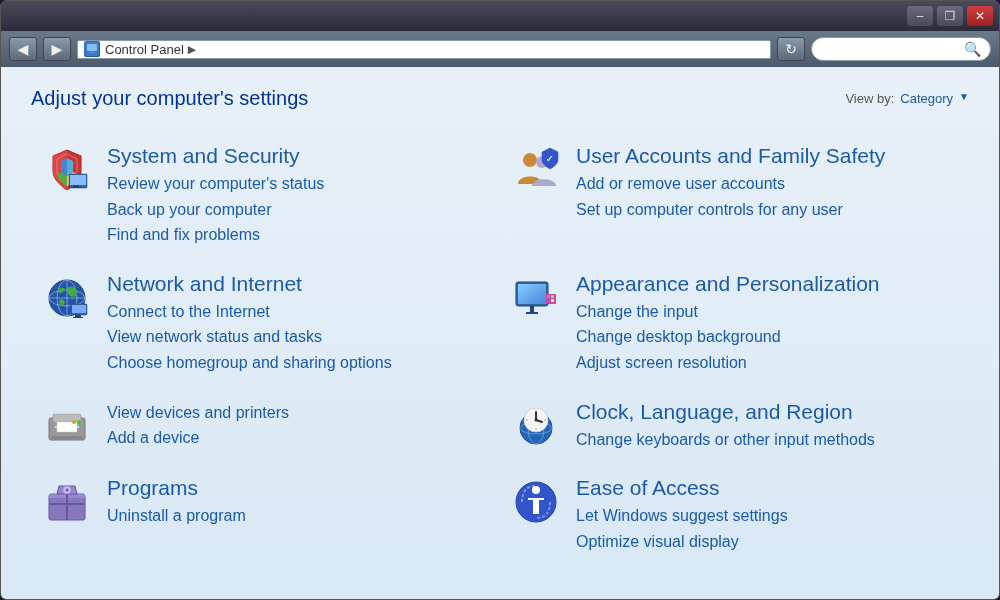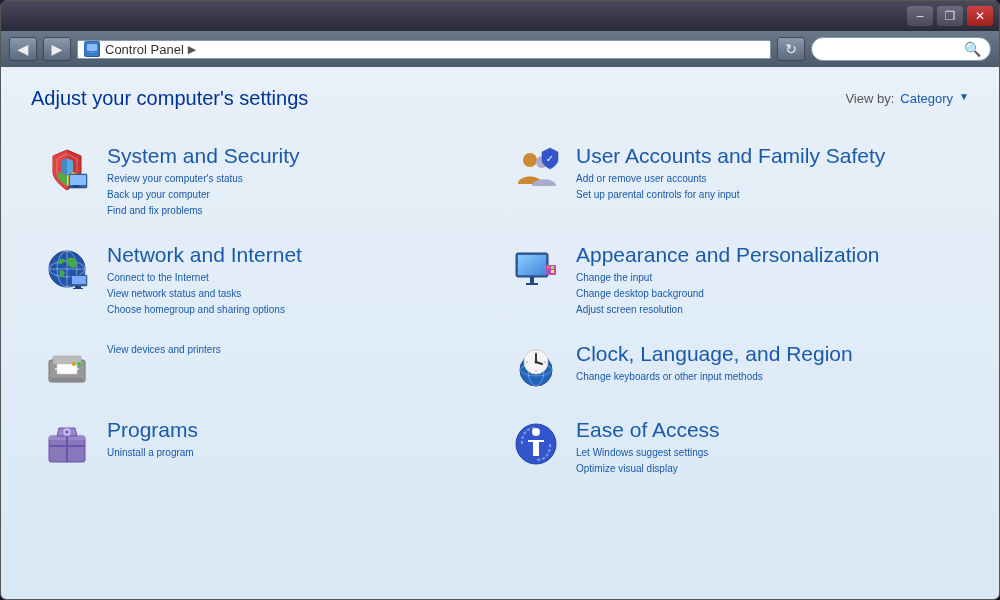--- a/index.html
+++ b/index.html
@@ -196,21 +196,21 @@
     }
     .category-title {
       font-size: 21px;
       color: #1a5aaa;
       font-weight: normal;
       cursor: pointer;
       margin-bottom: 3px;
     }
     .sub-link {
       display: block;
-      font-size: 10px;
+      font-size: 16px;
       color: #1a5aaa;
       cursor: pointer;
       line-height: 1.6;
     }
   </style>
 </head>
 <body>
 
 <div class="window">
 
@@ -305,21 +305,21 @@
             <circle cx="30" cy="16" r="6" fill="#aaaacc"></circle>
             <path d="M20 40 C20 31 44 31 44 40" fill="#aaaacc"></path>
 
             <path d="M38 2 L30 6 L30 14 C30 19 38 23 38 23 C38 23 46 19 46 14 L46 6 Z" fill="#3355cc" stroke="#2244aa" stroke-width="0.5"></path>
             <text x="38" y="16" text-anchor="middle" font-size="10" fill="white">✓</text>
           </svg>
         </div>
         <div class="category-content">
           <div class="category-title">User Accounts and Family Safety</div>
           <span class="sub-link">Add or remove user accounts</span>
-          <span class="sub-link">Set up parental controls for any input</span>
+          <span class="sub-link">Set up computer controls for any user</span>
         </div>
       </div>
 
       <div class="category-item">
         <div class="category-icon">
           <svg class="icon-svg" viewBox="0 0 48 48">
 
             <circle cx="24" cy="24" r="18" fill="#2255aa" stroke="#1a4488" stroke-width="1"></circle>
             <ellipse cx="24" cy="24" rx="10" ry="18" fill="none" stroke="rgba(255,255,255,0.4)" stroke-width="1"></ellipse>
             <ellipse cx="24" cy="24" rx="18" ry="8" fill="none" stroke="rgba(255,255,255,0.4)" stroke-width="1"></ellipse>
@@ -389,20 +389,21 @@
             <rect x="14" y="20" width="20" height="10" rx="0" fill="white" stroke="#cccccc" stroke-width="0.5"></rect>
 
             <circle cx="36" cy="20" r="2" fill="#33cc33"></circle>
             <circle cx="31" cy="20" r="2" fill="#ccaa00"></circle>
 
             <rect x="8" y="34" width="32" height="4" rx="1" fill="#888888"></rect>
           </svg>
         </div>
         <div class="category-content">
           <span class="sub-link">View devices and printers</span>
+          <span class="sub-link">Add a device</span>
         </div>
       </div>
 
       <div class="category-item">
         <div class="category-icon">
           <svg class="icon-svg" viewBox="0 0 48 48">
 
             <circle cx="24" cy="26" r="16" fill="#2266bb" stroke="#1a4488" stroke-width="1"></circle>
             <ellipse cx="24" cy="26" rx="8" ry="16" fill="none" stroke="rgba(255,255,255,0.3)" stroke-width="1"></ellipse>
             <ellipse cx="24" cy="26" rx="16" ry="6" fill="none" stroke="rgba(255,255,255,0.3)" stroke-width="1"></ellipse>

